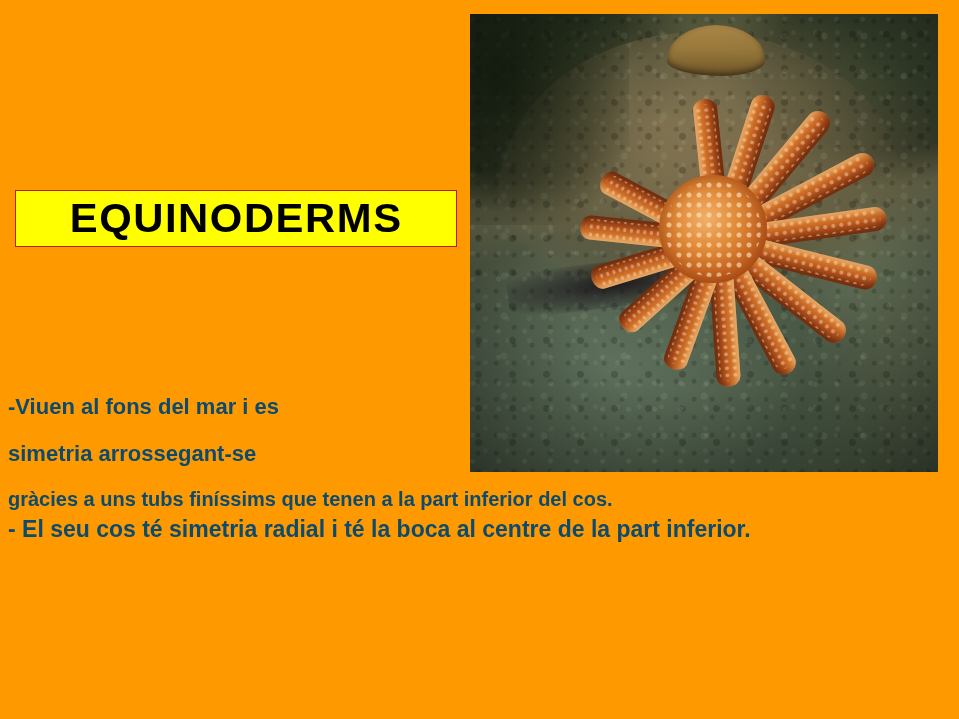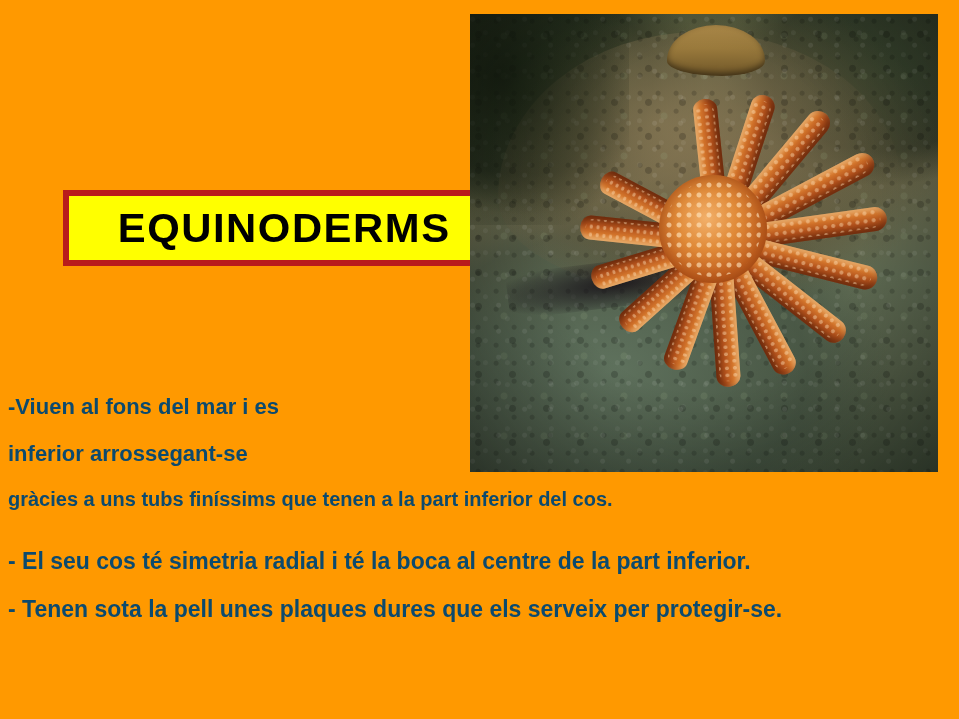--- a/index.html
+++ b/index.html
@@ -15,28 +15,27 @@
     overflow: hidden;
     font-family: "Liberation Sans", sans-serif;
   }
 
   
   .title-box {
     position: absolute;
     left: 15px;
     top: 190px;
     width: 442px;
-    height: 76px;
+    height: 57px;
     background: #ffff00;
-    border: 6px solid #b91c1c;
+    border: 1px solid #b91c1c;
     box-sizing: border-box;
     display: flex;
     align-items: center;
     justify-content: center;
-    margin-left: 48px;
   }
   .title-text {
     font-size: 41px;
     font-weight: bold;
     color: #000000;
     letter-spacing: 1.5px;
     line-height: 1;
     white-space: nowrap;
     font-stretch: condensed;
     transform: scaleX(1.02);
@@ -176,21 +175,21 @@
   }
   .p1-cont {
     font-size: 20px;
     line-height: 30px;
     margin-top: 7px;
     white-space: nowrap;
   }
   .p2 {
     font-size: 23px;
     line-height: 28px;
-    margin-top: 33px;
+    margin-top: 1px;
     width: 930px;
   }
   .p3 {
     font-size: 23px;
     line-height: 28px;
     margin-top: 20px;
     width: 930px;
   }
 </style>
 </head>
@@ -226,19 +225,18 @@
       <div class="arm" style="transform: rotate(186deg) scaleX(0.84);"></div>
       <div class="arm" style="transform: rotate(208deg) scaleX(0.8);"></div>
       <div class="disc"></div>
     </div>
 
     <div class="photo-vignette"></div>
   </div>
 
   <div class="body-text">
     <p class="para p1">-Viuen al fons del mar i es</p>
-    <p class="para p1">inferior arrossegant-se</p>
+    <p class="para p1">simetria arrossegant-se</p>
     <p class="para p1-cont">gràcies a uns tubs finíssims que tenen a la part inferior del cos.</p>
     <p class="para p2">- El seu cos té simetria radial i té la boca al centre de la part inferior.</p>
-    <p class="para p3">- Tenen sota la pell unes plaques dures que els serveix per protegir-se.</p>
   </div>
 
 </div>
 
 </body></html>

